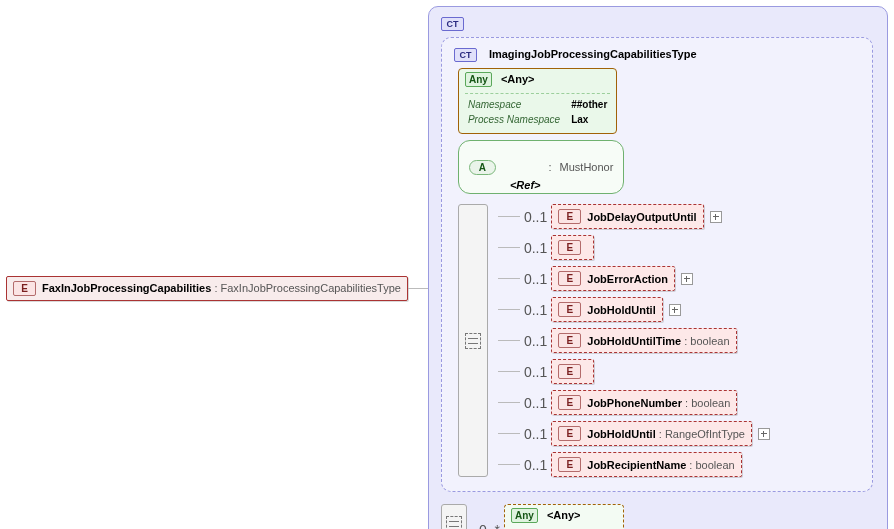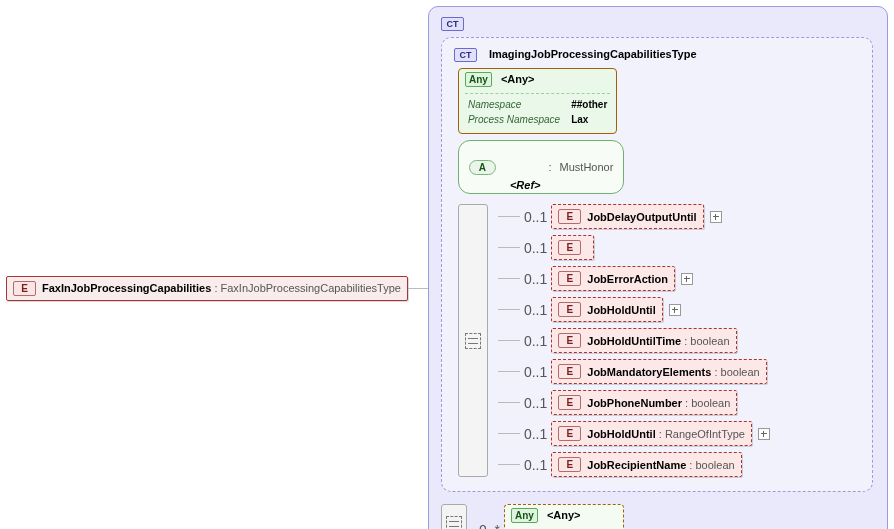--- a/index.html
+++ b/index.html
@@ -220,21 +220,20 @@
               <div class="ebox dashed-e">
                 <span class="tag tag-e">E</span>
                 <span><span class="nm">JobHoldUntilTime</span><span class="ty"> : </span><span class="ty">boolean</span></span>
               </div>
             </div>
             <div class="kid-row">
               <div class="hline"></div>
               <span class="card">0..1</span>
               <div class="ebox dashed-e">
                 <span class="tag tag-e">E</span>
-                <span><span class="nm">JobMandatoryElements</span><span class="ty"> : </span><span class="ty">boolean</span></span>
               </div>
             </div>
             <div class="kid-row">
               <div class="hline"></div>
               <span class="card">0..1</span>
               <div class="ebox dashed-e">
                 <span class="tag tag-e">E</span>
                 <span><span class="nm">JobPhoneNumber</span><span class="ty"> : </span><span class="ty">boolean</span></span>
               </div>
             </div>

